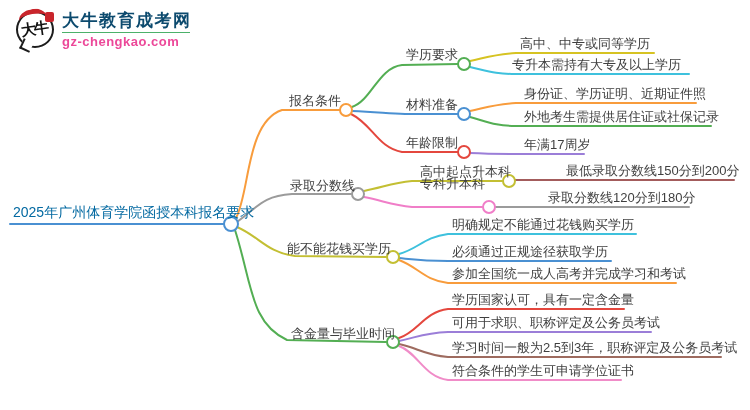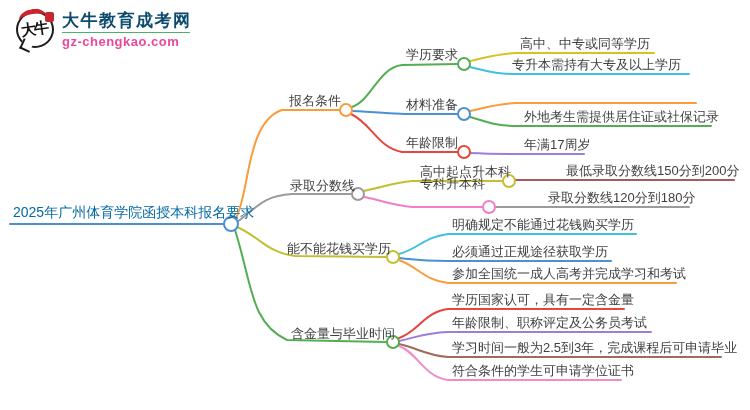--- a/index.html
+++ b/index.html
@@ -92,34 +92,35 @@
     </g>
   </svg>
 
   <div class="lbl root" style="left:13px;top:204px;">2025年广州体育学院函授本科报名要求</div>
 
   <div class="lbl" style="left:289px;top:93px;">报名条件</div>
   <div class="lbl" style="left:406px;top:47px;">学历要求</div>
   <div class="lbl" style="left:520px;top:36px;">高中、中专或同等学历</div>
   <div class="lbl" style="left:512px;top:57px;">专升本需持有大专及以上学历</div>
   <div class="lbl" style="left:406px;top:97px;">材料准备</div>
+  <div class="lbl" style="left:524px;top:86px;">身份证、学历证明、近期证件照</div>
   <div class="lbl" style="left:524px;top:109px;">外地考生需提供居住证或社保记录</div>
   <div class="lbl" style="left:406px;top:135px;">年龄限制</div>
   <div class="lbl" style="left:524px;top:137px;">年满17周岁</div>
 
   <div class="lbl" style="left:290px;top:178px;">录取分数线</div>
   <div class="lbl" style="left:420px;top:164px;">高中起点升本科</div>
   <div class="lbl" style="left:566px;top:163px;">最低录取分数线150分到200分</div>
   <div class="lbl" style="left:420px;top:176px;">专科升本科</div>
   <div class="lbl" style="left:548px;top:190px;">录取分数线120分到180分</div>
 
   <div class="lbl" style="left:287px;top:241px;">能不能花钱买学历</div>
   <div class="lbl" style="left:452px;top:217px;">明确规定不能通过花钱购买学历</div>
   <div class="lbl" style="left:452px;top:244px;">必须通过正规途径获取学历</div>
   <div class="lbl" style="left:452px;top:266px;">参加全国统一成人高考并完成学习和考试</div>
 
   <div class="lbl" style="left:291px;top:326px;">含金量与毕业时间</div>
   <div class="lbl" style="left:452px;top:292px;">学历国家认可，具有一定含金量</div>
-  <div class="lbl" style="left:452px;top:315px;">年龄限制、职称评定及公务员考试</div>
-  <div class="lbl" style="left:452px;top:340px;">学习时间一般为2.5到3年，完成课程后可申请毕业</div>
+  <div class="lbl" style="left:452px;top:315px;">可用于求职、职称评定及公务员考试</div>
+  <div class="lbl" style="left:452px;top:340px;">学习时间一般为2.5到3年，职称评定及公务员考试</div>
   <div class="lbl" style="left:452px;top:363px;">符合条件的学生可申请学位证书</div>
 
 </div>
 
 </body></html>

